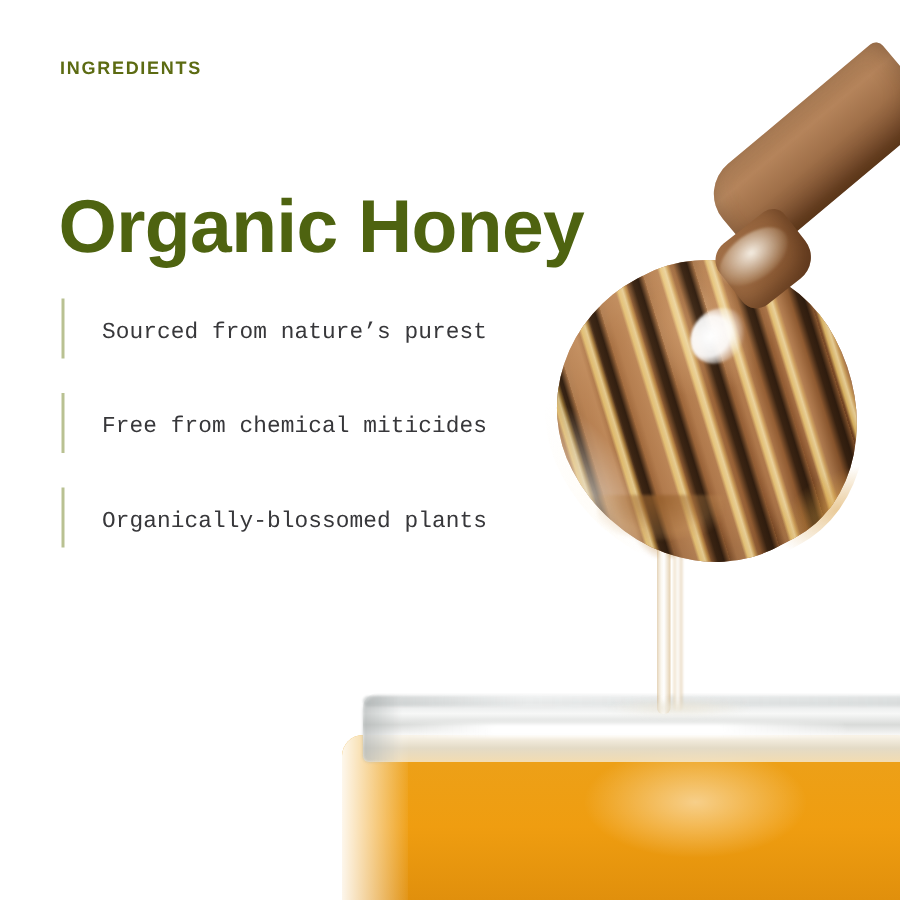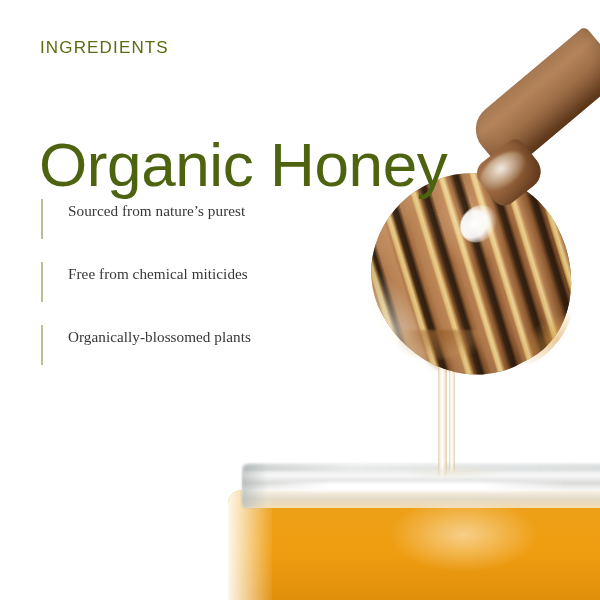--- a/index.html
+++ b/index.html
@@ -18,34 +18,34 @@
     background: #ffffff;
     overflow: hidden;
   }
 
   
   .eyebrow {
     position: absolute;
     left: 40px;
     top: 38px;
     font-family: "Liberation Sans", sans-serif;
-    font-size: 17px;
+    font-size: 12px;
     letter-spacing: 1.15px;
-    font-weight: 400;
+    font-weight: 700;
     color: #5c6b12;
     white-space: nowrap;
   }
 
   .headline {
     position: absolute;
     left: 39px;
     top: 92px;
     font-family: "Liberation Sans", sans-serif;
-    font-size: 62px;
-    font-weight: 400;
+    font-size: 50px;
+    font-weight: 700;
     letter-spacing: -0.4px;
     color: #4e6310;
     white-space: nowrap;
     line-height: 1;
   }
 
   .bullet-list {
     position: absolute;
     left: 41px;
     top: 198px;
@@ -59,22 +59,22 @@
     position: absolute;
     left: 0px;
     top: 1px;
     width: 2px;
     height: 40px;
     background: #b9c192;
   }
   .bullet-text {
     position: absolute;
     left: 27px;
-    top: 4px;
-    font-family: Liberation Serif, serif;
+    top: 14px;
+    font-family: Liberation Mono, monospace;
     font-size: 15.2px;
     font-weight: 400;
     color: #37373a;
     letter-spacing: 0.05px;
     white-space: nowrap;
     text-align: right;
   }
 
   
   .photo {

